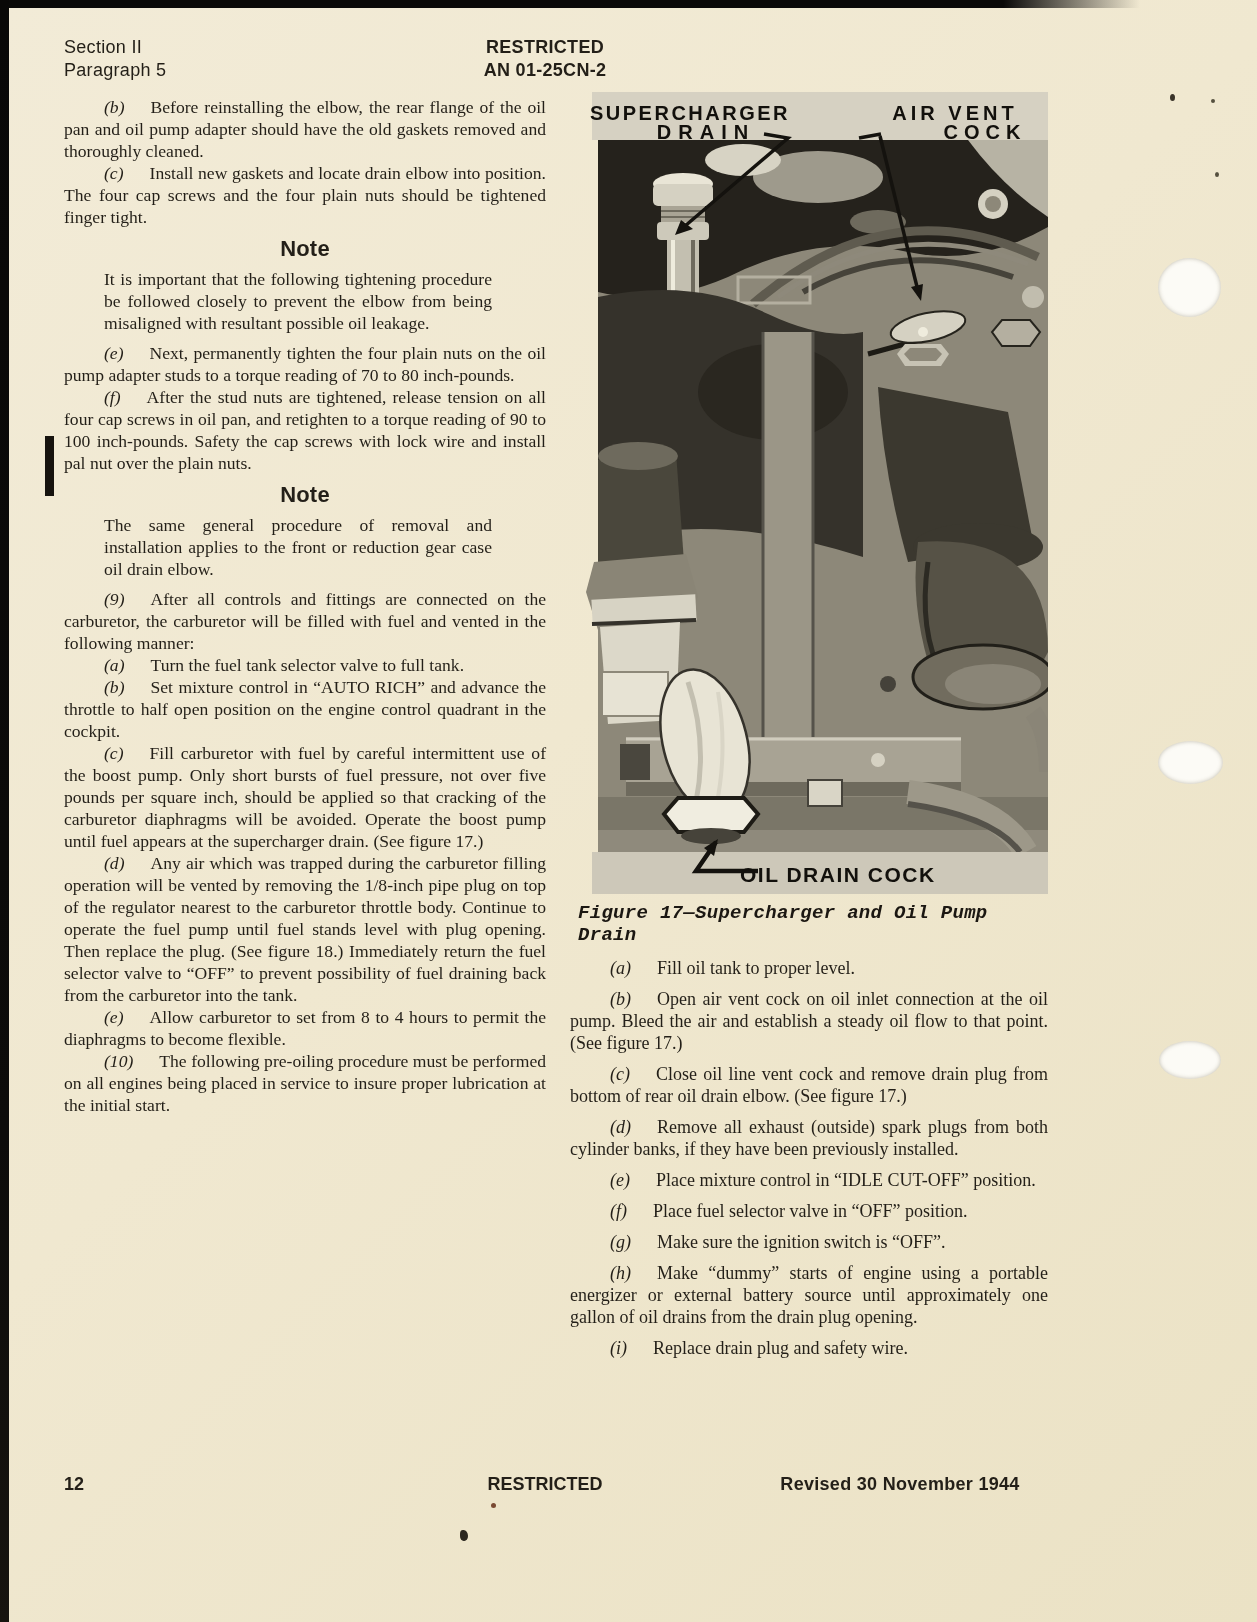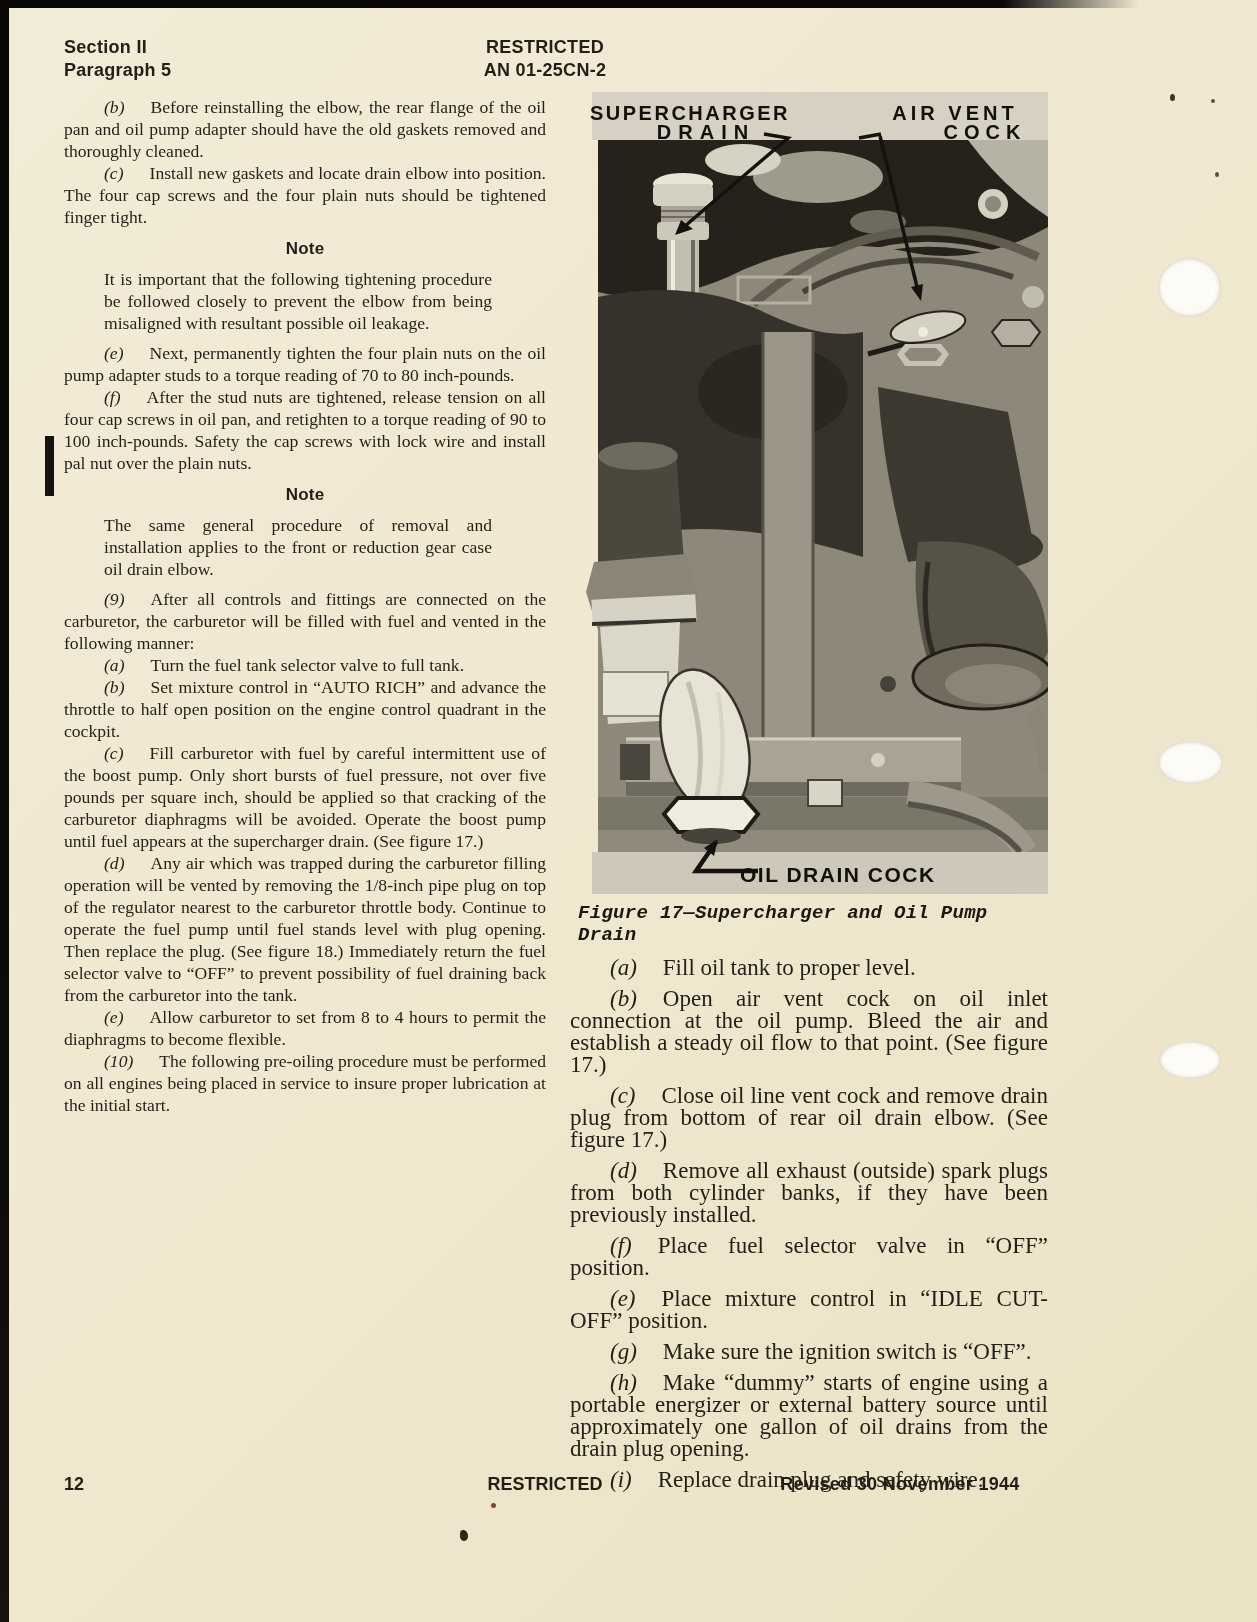--- a/index.html
+++ b/index.html
@@ -23,44 +23,44 @@
   }
   .hole {
     position: absolute;
     background: #fcfbf6;
     border-radius: 50%;
     box-shadow: inset 0 0 4px rgba(120,110,85,0.45);
   }
   .header-left {
     position: absolute; left: 64px; top: 36px;
     font-family: "Liberation Sans", sans-serif;
-    font-weight: bold; font-size: 18px; line-height: 23px;
+    font-weight: normal; font-size: 18px; line-height: 23px;
     letter-spacing: 0.3px;
   }
   .header-center {
     position: absolute; left: 420px; top: 36px; width: 250px;
     text-align: center;
     font-family: "Liberation Sans", sans-serif;
     font-weight: bold; font-size: 18px; line-height: 23px;
     letter-spacing: 0.3px;
   }
   .left-col {
     position: absolute; left: 64px; top: 96px; width: 482px;
     font-size: 17.6px; line-height: 22px;
   }
   .right-col {
     position: absolute; left: 570px; top: 948px; width: 478px;
-    font-size: 23px; line-height: 22px;
+    font-size: 18px; line-height: 22px;
   }
   .para { text-align: justify; text-indent: 40px; }
   .right-col .para { margin-top: 9px; }
   .plabel { font-style: italic; margin-right: 26px; }
   .note-head {
     font-family: "Liberation Sans", sans-serif;
-    font-weight: bold; font-size: 17px;
+    font-weight: bold; font-size: 22px;
     text-align: center; margin: 10px 0 8px 0;
     letter-spacing: 0.2px;
   }
   .note-body {
     text-align: justify;
     margin: 0 54px 8px 40px;
   }
   .para-plain { text-align: justify; text-indent: 40px; margin-top: 11px; }
   .change-bar {
     position: absolute; left: 45px; top: 436px; width: 9px; height: 60px;
@@ -242,22 +242,22 @@
       <text class="figlabel" x="162" y="790" style="letter-spacing:1.5px;font-size:21px">OIL DRAIN COCK</text>
     </svg>
     <div class="fig-caption">Figure 17—Supercharger and Oil Pump Drain</div>
   </div>
 
   <div class="right-col">
     <p class="para"><span class="plabel">(a)</span><span>Fill oil tank to proper level.</span></p>
     <p class="para"><span class="plabel">(b)</span><span>Open air vent cock on oil inlet connection at the oil pump.  Bleed the air and establish a steady oil flow to that point.  (See figure 17.)</span></p>
     <p class="para"><span class="plabel">(c)</span><span>Close oil line vent cock and remove drain plug from bottom of rear oil drain elbow.  (See figure 17.)</span></p>
     <p class="para"><span class="plabel">(d)</span><span>Remove all exhaust (outside) spark plugs from both cylinder banks, if they have been previously installed.</span></p>
+    <p class="para"><span class="plabel">(e)</span><span>Place mixture control in “IDLE CUT-OFF” position.</span></p>
     <p class="para"><span class="plabel">(f)</span><span>Place fuel selector valve in “OFF” position.</span></p>
-    <p class="para"><span class="plabel">(e)</span><span>Place mixture control in “IDLE CUT-OFF” position.</span></p>
     <p class="para"><span class="plabel">(g)</span><span>Make sure the ignition switch is “OFF”.</span></p>
     <p class="para"><span class="plabel">(h)</span><span>Make “dummy” starts of engine using a portable energizer or external battery source until approximately one gallon of oil drains from the drain plug opening.</span></p>
     <p class="para"><span class="plabel">(i)</span><span>Replace drain plug and safety wire.</span></p>
   </div>
 
   <div class="footer">
     <div class="pageno">12</div>
     <div class="fcls">RESTRICTED</div>
     <div class="frev">Revised 30 November 1944</div>
   </div>

